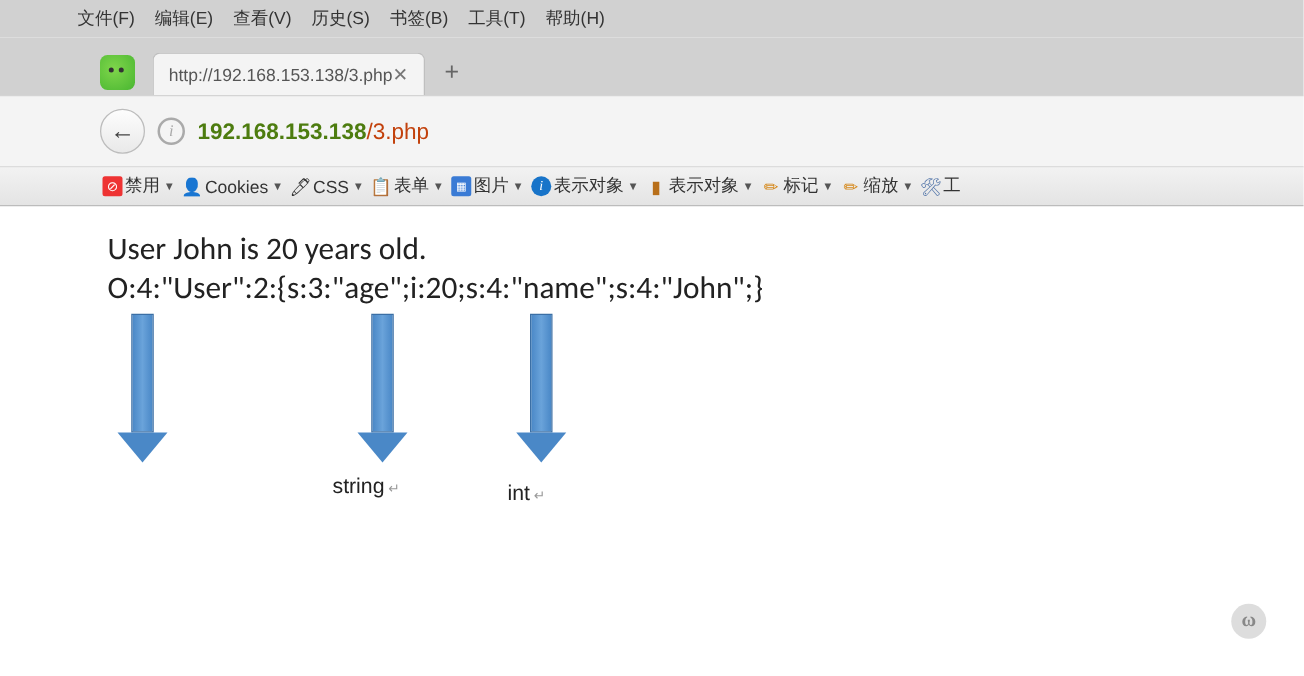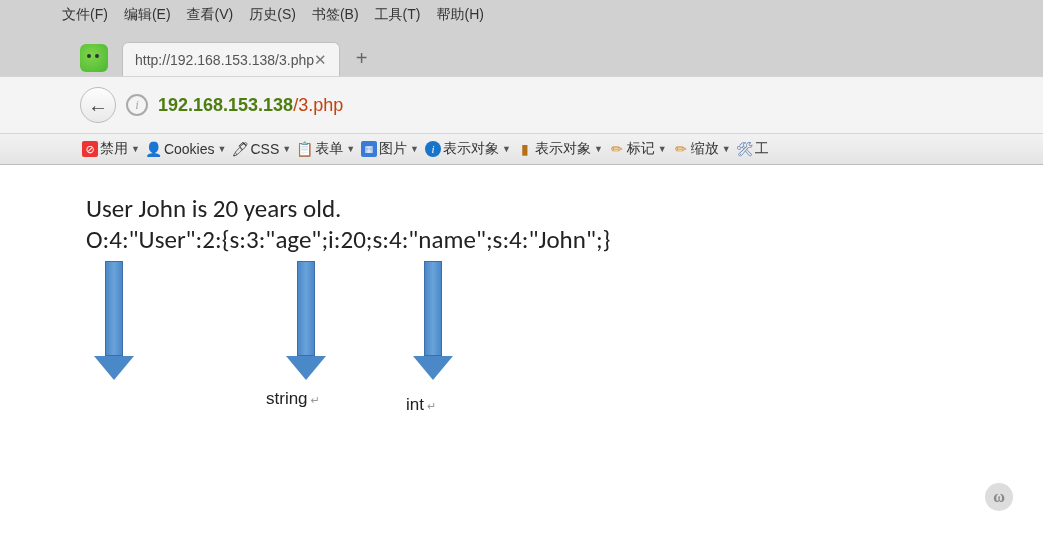--- a/index.html
+++ b/index.html
@@ -115,21 +115,21 @@
     .ico-clip { font-size:14px;color:#c17b1f; }
     .ico-pic { background:#3a7bd5;color:#fff;font-size:9px; }
     .ico-info { background:#1874c9;color:#fff;border-radius:50%;font-size:11px;font-family:Georgia;font-style:italic; }
     .ico-book { color:#b86f1a;font-size:14px; }
     .ico-pencil { color:#d68a1e;font-size:14px; }
     .ico-zoom { color:#d68a1e;font-size:14px; }
     .ico-wrench { color:#5577aa;font-size:14px; }
     
     
     .content {
-      padding: 28px 86px 10px 86px;
+      padding: 18px 86px 10px 86px;
       font-family: Calibri, Arial, sans-serif;
       font-size: 25px;
       color: #222;
       position: relative;
     }
     
     
     .arrows-layer { position: relative; height: 180px; }
     .arrow {
       position: absolute;

